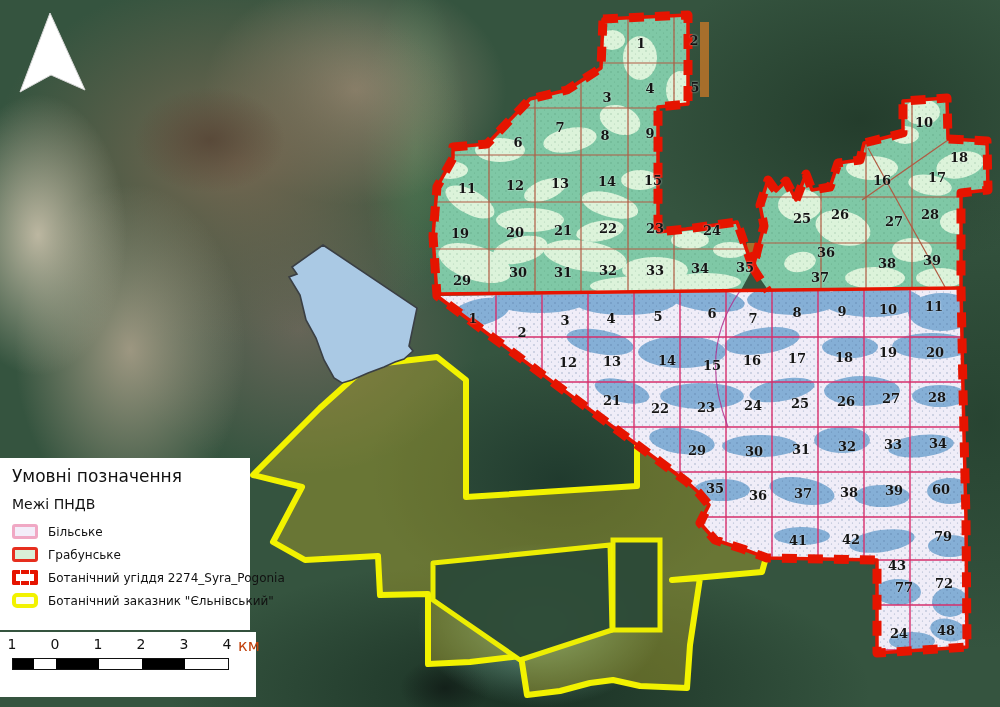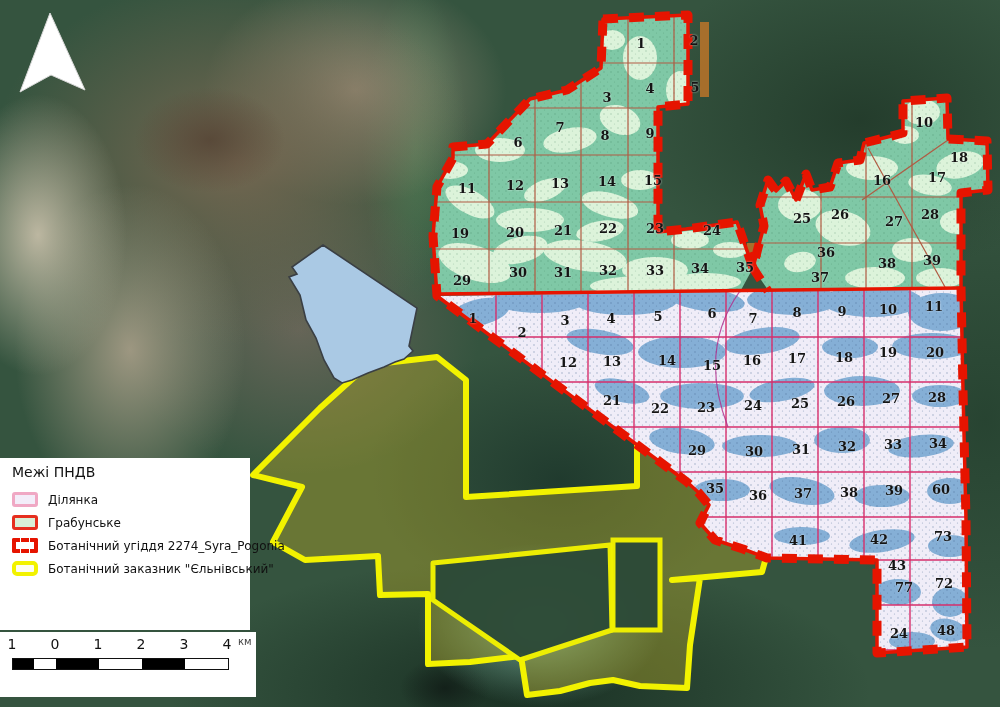--- a/index.html
+++ b/index.html
@@ -38,21 +38,21 @@
   .sw-hrabunske{border:3px solid #e62e1e;background:#d9efd7;border-radius:3px;}
   .sw-ramsar{border:4px dashed #e61400;background:transparent;border-radius:2px;}
   .sw-yelno{border:1px solid #5a5f66;background:#a9c7e2;}
   .sw-botanical{border:4px solid #f2f200;background:#fdfdf2;border-radius:5px;}
   .lg-label{font-size:12px;color:#111;white-space:nowrap;}
   
   #scalebar{position:absolute;left:0;top:632px;width:256px;height:65px;
     background:#fff;}
   .sb-label{position:absolute;top:4px;transform:translateX(-50%);
     font-size:14px;color:#111;}
-  #sb-unit{position:absolute;top:4px;left:238px;font-size:10px;color:#404040;}
+  #sb-unit{position:absolute;top:4px;left:238px;font-size:16px;color:#c2410c;}
   #sb-bar{position:absolute;left:12px;top:26px;width:215px;height:10px;
     border:1px solid #111;display:flex;box-sizing:content-box;}
   .sb-seg{height:100%;}
   .sb-black{background:#000;} .sb-white{background:#fff;}
 </style>
 </head>
 <body>
 
 <div id="stage">
   <div id="satellite"></div>
@@ -323,35 +323,36 @@
       <span class="comp-num" style="left: 847px; top: 446px;">32</span>
       <span class="comp-num" style="left: 893px; top: 444px;">33</span>
       <span class="comp-num" style="left: 938px; top: 443px;">34</span>
       <span class="comp-num" style="left: 715px; top: 488px;">35</span>
       <span class="comp-num" style="left: 758px; top: 495px;">36</span>
       <span class="comp-num" style="left: 803px; top: 493px;">37</span>
       <span class="comp-num" style="left: 849px; top: 492px;">38</span>
       <span class="comp-num" style="left: 894px; top: 490px;">39</span>
       <span class="comp-num" style="left: 941px; top: 489px;">60</span>
       <span class="comp-num" style="left: 798px; top: 540px; text-align: center;">41</span>
-      <span class="comp-num" style="left: 851px; top: 539px; margin-left: 28px;">42</span>
+      <span class="comp-num" style="left: 851px; top: 539px;">42</span>
       <span class="comp-num" style="left: 897px; top: 565px;">43</span>
-      <span class="comp-num" style="left: 943px; top: 536px;">73</span>
+      <span class="comp-num" style="left: 943px; top: 536px;">79</span>
       <span class="comp-num" style="left: 904px; top: 587px;">77</span>
       <span class="comp-num" style="left: 944px; top: 583px;">72</span>
       <span class="comp-num" style="left: 899px; top: 633px;">24</span>
       <span class="comp-num" style="left: 946px; top: 630px;">48</span>
     </div>
 
   <div id="legend">
+    <div class="lg-title">Умовні позначення</div>
     <div class="lg-sub">Межі ПНДВ</div>
     <div id="lg-items">
         <div class="lg-item">
           <div class="lg-swatch sw-bilske"></div>
-          <span class="lg-label">Ділянка</span>
+          <span class="lg-label">Більське</span>
         </div>
         <div class="lg-item">
           <div class="lg-swatch sw-hrabunske"></div>
           <span class="lg-label">Грабунське</span>
         </div>
         <div class="lg-item">
           <div class="lg-swatch sw-ramsar"></div>
           <span class="lg-label">Ботанічний угіддя 2274_Syra_Pogonia</span>
         </div>
         <div class="lg-item">

